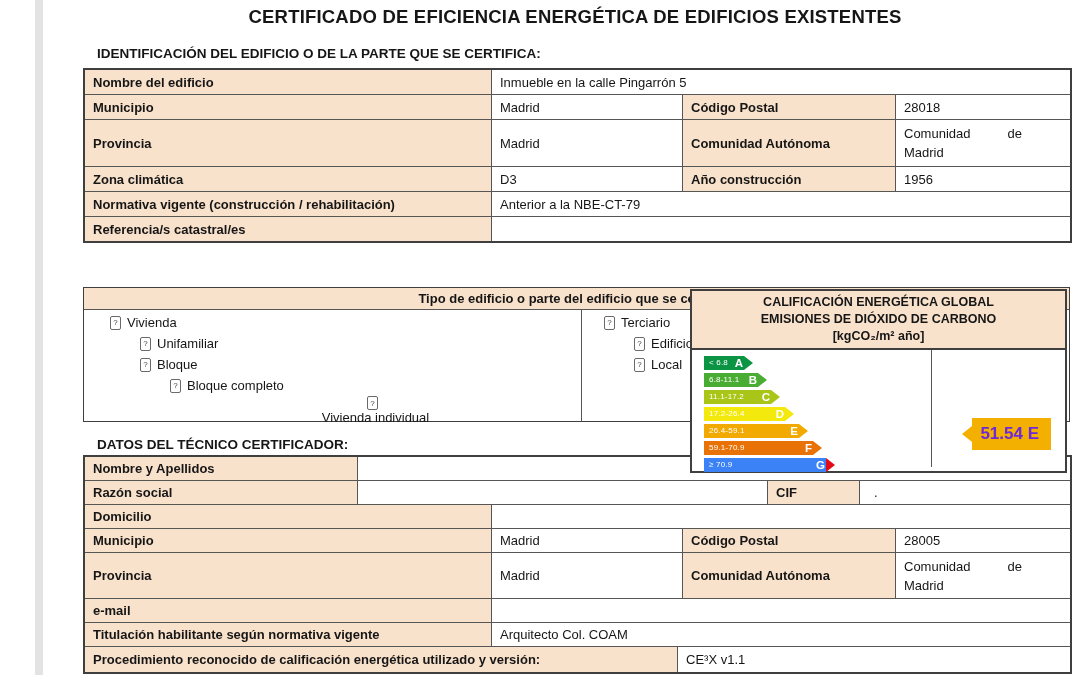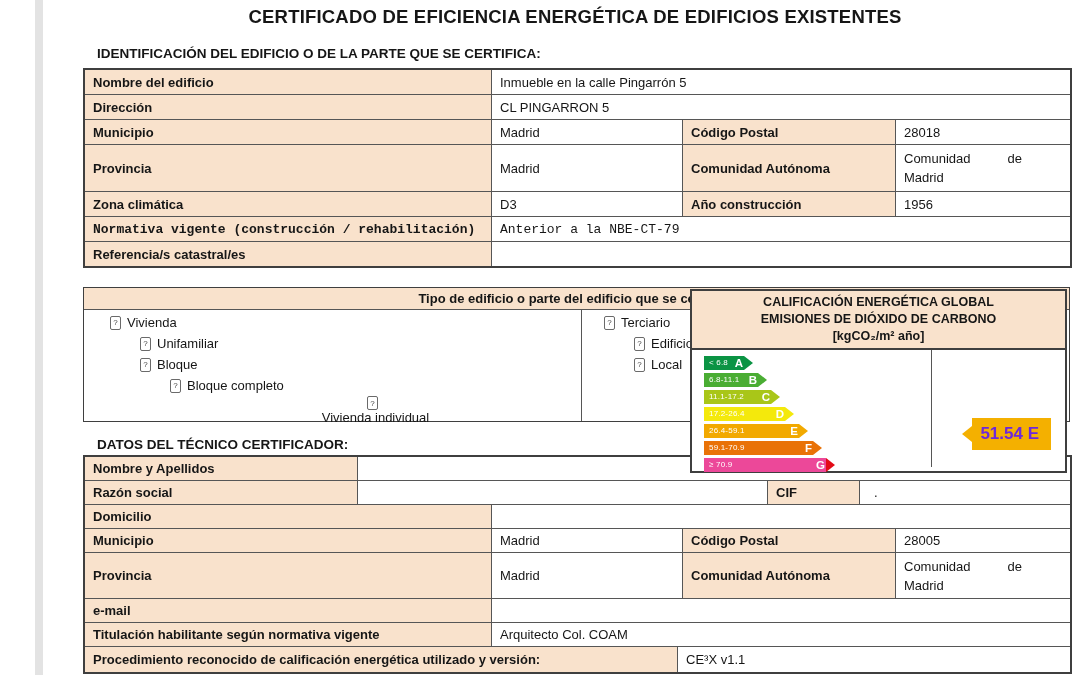--- a/index.html
+++ b/index.html
@@ -72,45 +72,41 @@
 
   <div class="doc-title">CERTIFICADO DE EFICIENCIA ENERGÉTICA DE EDIFICIOS EXISTENTES</div>
 
   <div class="section-heading" style="top:46px;">IDENTIFICACIÓN DEL EDIFICIO O DE LA PARTE QUE SE CERTIFICA:</div>
 
   <div class="tbl" style="left:48px; top:68px; width:985px;">
     <div class="row" style="grid-template-columns:406px 1fr; height:24px;">
       <div class="cell lbl">Nombre del edificio</div>
       <div class="cell">Inmueble en la calle Pingarrón 5</div>
     </div>
-    <div class="row" style="grid-template-columns:406px 1fr; height:24px;">
-      <div class="cell lbl">Dirección</div>
-      <div class="cell">CL PINGARRON 5</div>
-    </div>
     <div class="row" style="grid-template-columns:406px 191px 213px 1fr; height:24px;">
       <div class="cell lbl">Municipio</div>
       <div class="cell">Madrid</div>
       <div class="cell lbl">Código Postal</div>
       <div class="cell">28018</div>
     </div>
     <div class="row" style="grid-template-columns:406px 191px 213px 1fr; height:46px;">
       <div class="cell lbl">Provincia</div>
       <div class="cell">Madrid</div>
       <div class="cell lbl">Comunidad Autónoma</div>
       <div class="cell">
           <div class="just">Comunidad de Madrid</div>
         </div>
     </div>
     <div class="row" style="grid-template-columns:406px 191px 213px 1fr; height:24px;">
       <div class="cell lbl">Zona climática</div>
       <div class="cell">D3</div>
       <div class="cell lbl">Año construcción</div>
       <div class="cell">1956</div>
     </div>
-    <div class="row" style="grid-template-columns:406px 1fr; height:24px;font-family:Liberation Mono, monospace;">
+    <div class="row" style="grid-template-columns:406px 1fr; height:24px;">
       <div class="cell lbl">Normativa vigente (construcción / rehabilitación)</div>
       <div class="cell">Anterior a la NBE-CT-79</div>
     </div>
     <div class="row" style="grid-template-columns:406px 1fr; height:24px;">
       <div class="cell lbl">Referencia/s catastral/es</div>
       <div class="cell"></div>
     </div>
   </div>
 
   <div class="tbl" style="left:48px; top:287px; width:985px; border-width:1.5px;">
@@ -200,21 +196,21 @@
             <div class="bar-tip" style="border-left-color: rgb(242, 169, 0);"></div>
           </div>
           <div class="bar-row">
             <div class="bar" style="background: rgb(233, 114, 7); width: 109px; gap: 28px;">
               <span class="rng">59.1-70.9</span>
               <span class="ltr">F</span>
             </div>
             <div class="bar-tip" style="border-left-color: rgb(233, 114, 7);"></div>
           </div>
           <div class="bar-row">
-            <div class="bar" style="background: #ec4899; width: 122px;">
+            <div class="bar" style="background: #3b82f6; width: 122px;">
               <span class="rng">≥ 70.9</span>
               <span class="ltr">G</span>
             </div>
             <div class="bar-tip" style="border-left-color: rgb(227, 11, 23);"></div>
           </div>
         </div>
       <div class="marker">
         <div class="marker-tip" style="border-right-color: rgb(244, 176, 0);"></div>
         <div class="marker-bodytxt" style="background: rgb(244, 176, 0);">51.54 E</div>
       </div>

